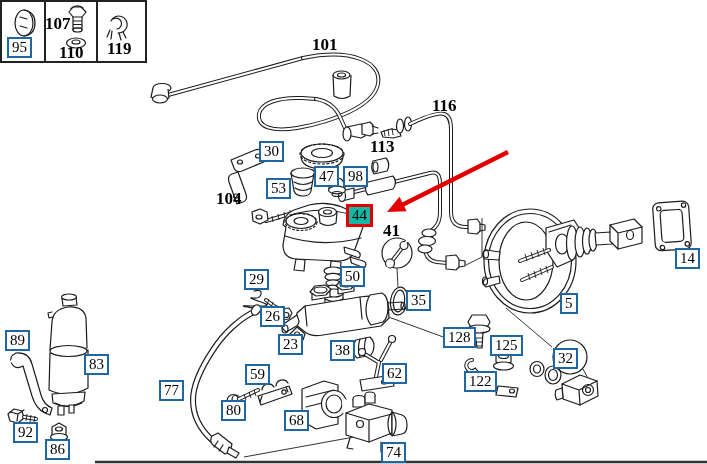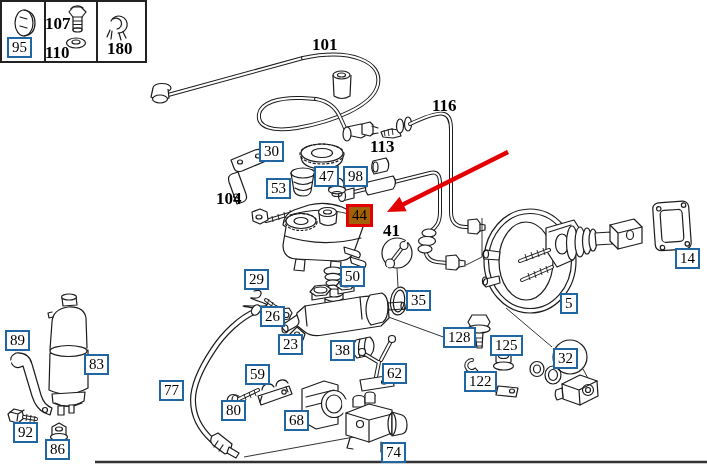--- a/index.html
+++ b/index.html
@@ -5,21 +5,21 @@
   html,body{margin:0;padding:0;background:#fff;}
   .stage{position:relative;width:707px;height:464px;background:#fff;overflow:hidden;
          font-family:"Liberation Serif","DejaVu Serif",serif;}
   .art{position:absolute;left:0;top:0;z-index:1;}
   .parts-table{position:absolute;left:0;top:0;width:147px;height:63px;border:2px solid #222;
                box-sizing:border-box;background:#fff;z-index:0;}
   .vline{position:absolute;top:0;bottom:0;width:2px;background:#222;}
   .lbl{position:absolute;line-height:1;color:#000;white-space:nowrap;z-index:3;}
   .lbl.plain{background:transparent;font-size:17px;font-weight:bold;}
   .lbl.blue{background:#fff;border:2px solid #2066A2;font-size:15px;padding:1px 3px;}
-  .lbl.red{background:#a16207;border:3px solid #E30000;font-size:15px;padding:1px 3px;}
+  .lbl.red{background:#14b8a6;border:3px solid #E30000;font-size:15px;padding:1px 3px;}
   .ln{stroke:#1c1c1c;stroke-width:1.2;fill:none;stroke-linecap:round;stroke-linejoin:round;}
   .fw{stroke:#1c1c1c;stroke-width:1.2;fill:#fff;stroke-linejoin:round;}
   .thin{stroke:#1c1c1c;stroke-width:0.9;fill:none;}
   .po{stroke:#1c1c1c;stroke-width:4;fill:none;stroke-linecap:round;}
   .pi{stroke:#fff;stroke-width:2;fill:none;stroke-linecap:round;}
   .ho{stroke:#1c1c1c;stroke-width:6;fill:none;stroke-linecap:round;}
   .hi{stroke:#fff;stroke-width:3.6;fill:none;stroke-linecap:round;}
 </style>
 </head>
 <body>
@@ -362,22 +362,22 @@
     <path d="M95,462 H707" stroke="#333" stroke-width="2.5"></path>
 
     <g>
       <path d="M508,152 L402,205" stroke="#E30000" stroke-width="4.5" fill="none"></path>
       <polygon points="387,212 399.5,196.8 406.7,211.2" fill="#E30000"></polygon>
     </g>
   </svg>
 
   <div class="lbl blue" style="left:7px;top:37px">95</div>
   <div class="lbl plain" style="left:45px;top:15px">107</div>
-  <div class="lbl plain" style="left:45px;top:44px">110</div>
-  <div class="lbl plain" style="left:107px;top:40px">180</div>
+  <div class="lbl plain" style="left:59px;top:44px">110</div>
+  <div class="lbl plain" style="left:107px;top:40px">119</div>
   <div class="lbl plain" style="left:312px;top:36px">101</div>
   <div class="lbl plain" style="left:432px;top:97px">116</div>
   <div class="lbl plain" style="left:370px;top:138px">113</div>
   <div class="lbl blue" style="left:259px;top:141px">30</div>
   <div class="lbl blue" style="left:314px;top:166px">47</div>
   <div class="lbl blue" style="left:343px;top:166px">98</div>
   <div class="lbl blue" style="left:266px;top:178px">53</div>
   <div class="lbl plain" style="left:216px;top:190px">104</div>
   <div class="lbl red" style="left:346px;top:204px">44</div>
   <div class="lbl plain" style="left:383px;top:222px">41</div>

